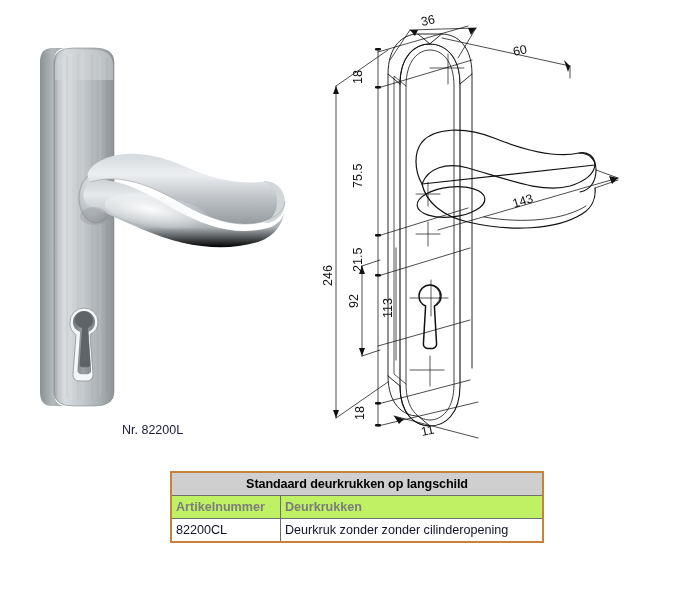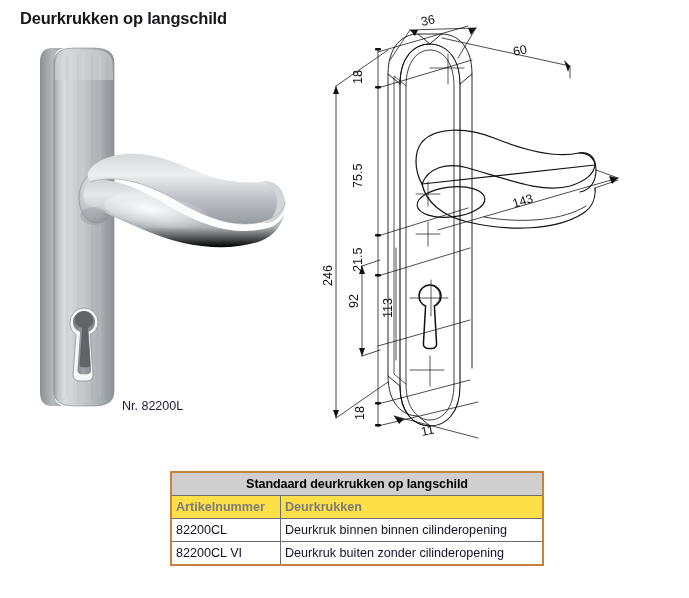--- a/index.html
+++ b/index.html
@@ -19,21 +19,21 @@
     position:absolute;left:20px;top:9px;
     font-size:16.5px;font-weight:bold;letter-spacing:-0.2px;
     color:#16161c;white-space:nowrap;
   }
 
   
   #product-photo{
     position:absolute;left:22px;top:40px;width:300px;height:375px;
   }
   #photo-caption{
-    position:absolute;left:122px;top:399px;
+    position:absolute;left:122px;top:423px;
     font-size:12.5px;color:#1b1b3a;white-space:nowrap;
   }
 
   
   #tech-drawing{
     position:absolute;left:318px;top:8px;width:368px;height:448px;
   }
 
   
   #product-table{
@@ -54,34 +54,33 @@
   }
   .tbl-title{
     background:#cfcfcf;
     color:#000000;
     font-weight:bold;
     text-align:center !important;
     font-size:13px;
     letter-spacing:-0.1px;
   }
   .tbl-head{
-    background:#fde047;
+    background:#bef264;
     color:#7c7c7c;
     font-weight:bold;
     font-size:12.8px;
   }
   .col-art{width:100px;}
   .tbl-body td{color:#12122b;}
 </style>
 </head>
 <body>
 
 <div class="page">
 
-  <div id="page-title">Deurkrukken op langschild</div>
 
   <svg id="product-photo" viewBox="0 0 300 375">
     <defs>
       <linearGradient id="plateGrad" x1="0" y1="0" x2="1" y2="0">
         <stop offset="0%" stop-color="#9da2a6"></stop>
         <stop offset="7%" stop-color="#c2c6c9"></stop>
         <stop offset="18%" stop-color="#d9dcde"></stop>
         <stop offset="34%" stop-color="#cdd1d3"></stop>
         <stop offset="55%" stop-color="#bfc3c6"></stop>
         <stop offset="78%" stop-color="#a9aeb2"></stop>
@@ -314,22 +313,18 @@
         <th class="tbl-title" colspan="2">Standaard deurkrukken op langschild</th>
       </tr>
       <tr>
         <th class="tbl-head col-art">Artikelnummer</th>
         <th class="tbl-head">Deurkrukken</th>
       </tr>
     </thead>
     <tbody class="tbl-body">
       <tr>
         <td>82200CL</td>
-        <td>Deurkruk binnen binnen cilinderopening</td>
-      </tr>
-      <tr>
-        <td>82200CL VI</td>
-        <td>Deurkruk buiten zonder cilinderopening</td>
+        <td>Deurkruk zonder zonder cilinderopening</td>
       </tr>
     </tbody>
   </table>
 
 </div>
 
 </body></html>

